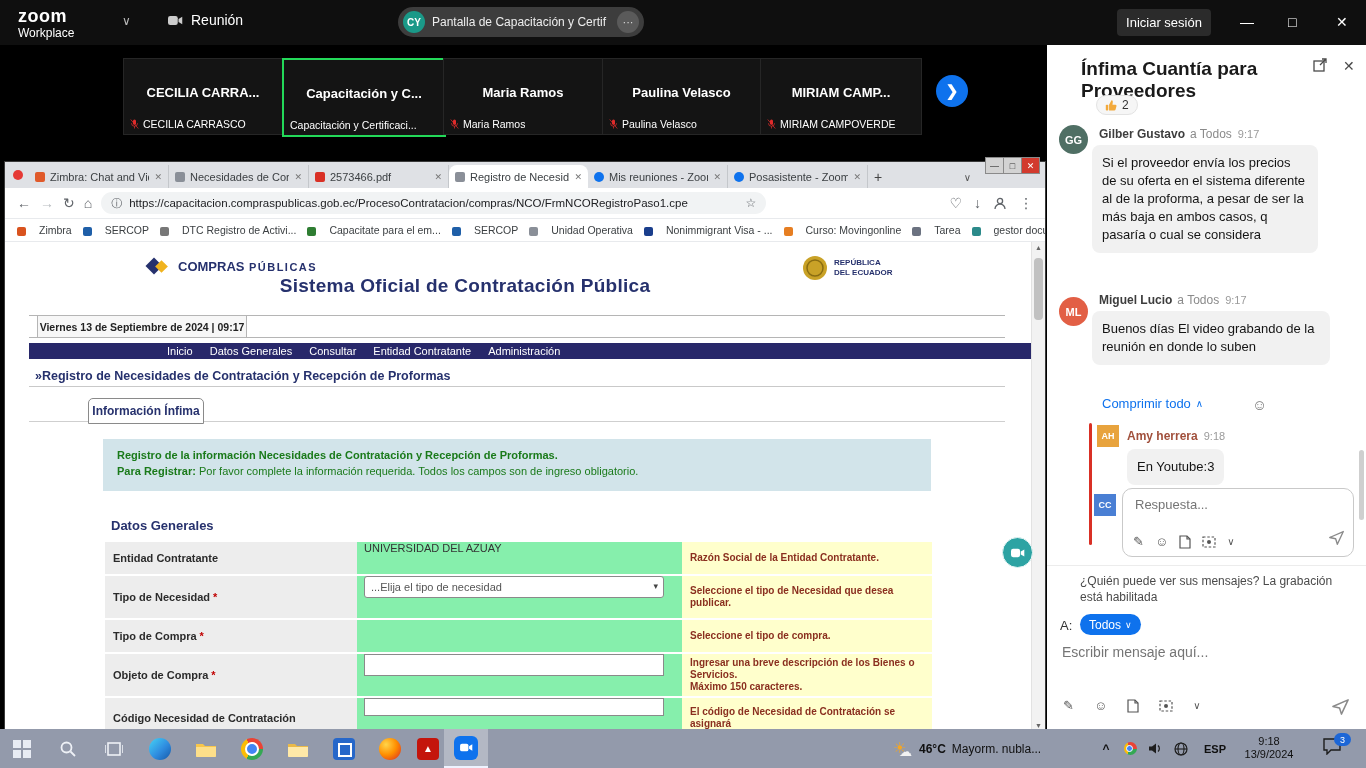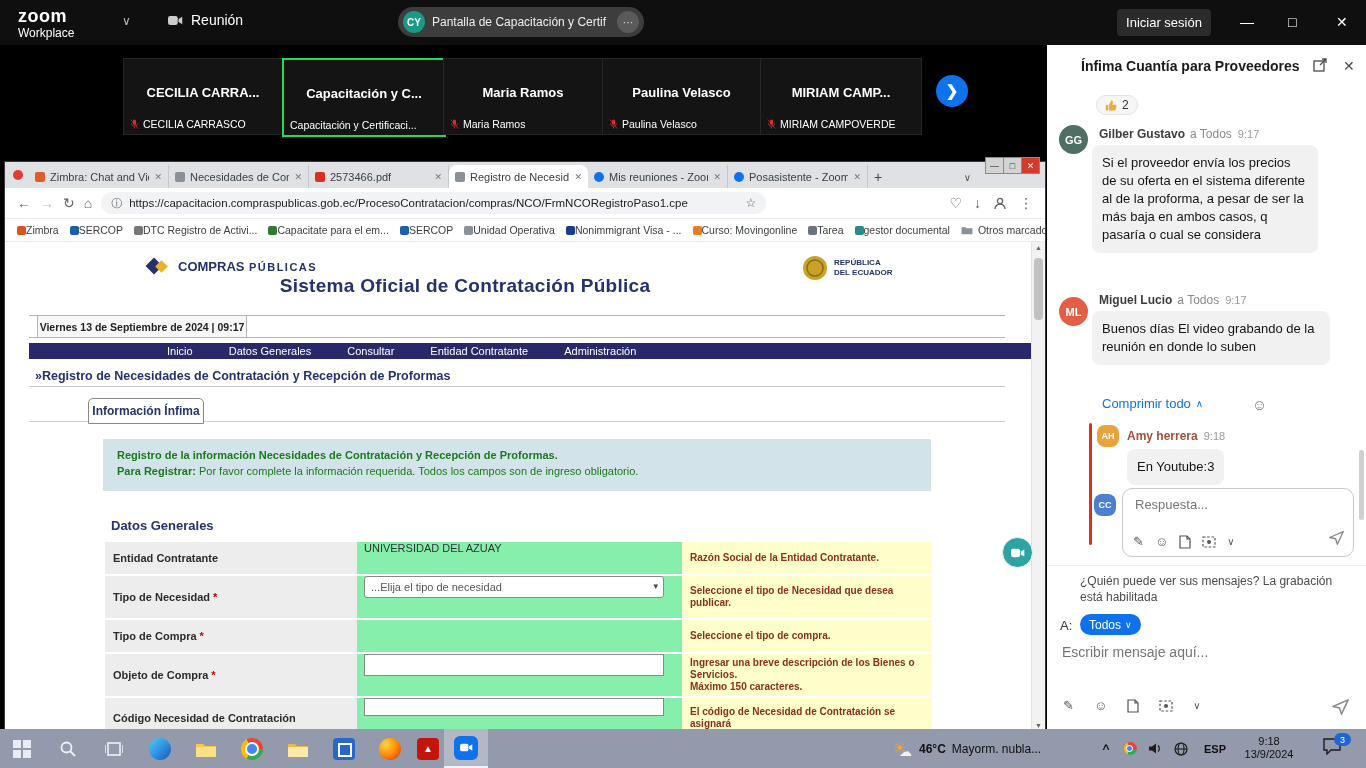--- a/index.html
+++ b/index.html
@@ -38,40 +38,40 @@
   .tab .x{flex:none;font-size:9px;color:#777;}
   .newtab{margin:0 0 3px 6px;font-size:14px;color:#444;}
   .tab-chev{position:absolute;right:74px;bottom:5px;font-size:10px;color:#555;}
   .addressbar{height:30px;display:flex;align-items:center;gap:9px;padding:0 12px;border-bottom:1px solid #e8eaed;background:#fff;}
   .nico{color:#5f6368;font-size:14px;flex:none;}
   .nico.dis{color:#b8bcc0;}
   .urlbox{height:22px;flex:1;max-width:645px;background:#f1f3f4;border-radius:12px;display:flex;align-items:center;gap:7px;padding:0 10px;}
   .urlbox .u{flex:1;font-size:11.5px;color:#202124;white-space:nowrap;overflow:hidden;}
   .bar-right{margin-left:auto;display:flex;align-items:center;gap:12px;}
   .bookmarks{height:22px;display:flex;align-items:center;gap:11px;padding:0 12px;font-size:10.5px;color:#3c4043;border-bottom:1px solid #e8eaed;background:#fff;overflow:hidden;}
-  .bm{display:flex;align-items:center;gap:0;white-space:nowrap;}
+  .bm{display:flex;align-items:flex-end;gap:13px;white-space:nowrap;}
   .bm .fav{width:9px;height:9px;}
   .otherbm{margin-left:auto;display:flex;align-items:center;gap:5px;white-space:nowrap;}
 
   
   .page{position:relative;height:489px;background:#fff;overflow:hidden;color:#222;}
   .pg-sb{position:absolute;right:0;top:0;width:13px;height:100%;background:#f2f2f2;border-left:1px solid #e2e2e2;}
   .pg-sb .arr{position:absolute;left:0;width:13px;text-align:center;font-size:7px;color:#666;}
   .pg-thumb{position:absolute;left:2px;top:16px;width:9px;height:62px;background:#c1c1c1;border-radius:4px;}
   .site-logo{position:absolute;left:140px;top:12px;display:flex;align-items:center;gap:7px;}
   .site-logo .lt1{font-size:13px;font-weight:bold;color:#26316d;line-height:1.1;}
   .site-logo .lt2{font-size:11px;font-weight:bold;color:#26316d;letter-spacing:1.5px;line-height:1.1;}
   .site-title{position:absolute;left:180px;top:33px;width:560px;text-align:center;font-size:19px;font-weight:bold;color:#26316d;letter-spacing:.3px;}
   .seal{position:absolute;left:797px;top:13px;display:flex;align-items:center;gap:6px;}
   .seal .st{font-size:8px;font-weight:bold;color:#26316d;line-height:1.3;}
   .statusrow{position:absolute;left:24px;top:73px;width:976px;height:21px;border-top:1px solid #b5b5b5;border-bottom:1px solid #b5b5b5;}
   .datebox{position:absolute;left:8px;top:0;height:100%;width:208px;border-left:1px solid #b5b5b5;border-right:1px solid #b5b5b5;background:#f7f7f7;display:flex;align-items:center;justify-content:center;font-size:10.5px;font-weight:bold;color:#222;}
   .session{position:absolute;right:12px;top:0;height:100%;display:flex;align-items:center;font-size:10.5px;font-weight:bold;color:#222;white-space:nowrap;}
   .session .logout{text-decoration:underline;}
-  .mainnav{position:absolute;left:24px;top:101px;width:976px;height:16px;background:#28286a;display:flex;align-items:center;gap:36px;padding-left:138px;}
+  .mainnav{position:absolute;left:24px;top:101px;width:976px;height:16px;background:#28286a;display:flex;align-items:center;gap:17px;padding-left:138px;}
   .mainnav span{font-size:11px;color:#fff;}
   .pg-heading{position:absolute;left:30px;top:127px;font-size:12.5px;font-weight:bold;color:#26316d;}
   .pg-hr{position:absolute;left:24px;top:144px;width:976px;border-top:1px solid #c9c9c9;}
   .pg-tab{position:absolute;left:83px;top:156px;width:114px;height:24px;border:1px solid #8a8a8a;border-radius:5px 5px 0 0;background:#fff;display:flex;align-items:center;justify-content:center;font-size:12px;font-weight:bold;color:#26316d;z-index:2;}
   .pg-tabline{position:absolute;left:24px;top:179px;width:976px;border-top:1px solid #cfcfcf;}
   .infobox{position:absolute;left:98px;top:197px;width:828px;height:52px;background:#d2e4ea;padding:8px 14px;box-sizing:border-box;font-size:11px;color:#1a7a1a;line-height:16px;}
   .infobox .b{font-weight:bold;}
   .pg-section{position:absolute;left:106px;top:276px;font-size:13px;font-weight:bold;color:#26316d;}
   .ftable{position:absolute;left:100px;top:300px;width:827px;}
   .frow{display:flex;border-bottom:2px solid #fff;}
@@ -84,26 +84,26 @@
   .inp{width:300px;height:22px;border:1px solid #8a8a8a;background:#fff;box-sizing:border-box;}
   .inp.short{height:18px;}
 
   
   .shctl{position:absolute;top:157px;width:17px;height:15px;background:#d3d3d3;border:1px solid #8a8a8a;color:#333;font-size:9px;display:flex;align-items:center;justify-content:center;z-index:5;}
   .shctl.red{background:#d23a2e;color:#fff;}
   .cam-overlay{position:absolute;left:1002px;top:537px;width:29px;height:29px;border-radius:50%;background:rgba(16,150,150,.88);border:1px solid #e6f5f5;display:flex;align-items:center;justify-content:center;z-index:5;}
 
   
   .chat{position:absolute;left:1047px;top:45px;width:319px;height:684px;background:#fff;color:#1a1a1a;}
-  .chat-title{position:absolute;left:34px;top:13px;font-size:14px;font-weight:bold;}
+  .chat-title{position:absolute;left:34px;top:13px;font-size:19px;font-weight:bold;}
   .chat-hico{position:absolute;top:13px;color:#4a4a4a;}
   .reaction{position:absolute;left:49px;top:50px;display:inline-flex;align-items:center;gap:4px;background:#f6f6f6;border:1px solid #e3e3e3;border-radius:11px;padding:2px 8px;font-size:12px;color:#333;}
   .avatar{position:absolute;display:flex;align-items:center;justify-content:center;color:#fff;font-weight:bold;}
   .av-round{border-radius:50%;}
-  .av-sq{border-radius:8px;}
+  .av-sq{border-radius:0;}
   .namerow{position:absolute;font-size:12px;white-space:nowrap;}
   .namerow .snd{color:#3d3d3d;font-weight:bold;}
   .namerow .to{color:#8a8a8a;margin-left:5px;}
   .namerow .tm{color:#9a9a9a;font-size:11px;margin-left:6px;}
   .bubble{position:absolute;background:#f1f1f1;border-radius:8px;padding:9px 10px;font-size:13px;line-height:18px;color:#141414;}
   .collapse{position:absolute;left:55px;top:351px;color:#0E72ED;font-size:13px;display:flex;align-items:center;gap:5px;}
   .thread-line{position:absolute;left:42px;top:378px;width:3px;height:122px;background:#d93025;border-radius:2px;}
   .reply-name{color:#a1503c;font-weight:bold;}
   .composer{position:absolute;left:75px;top:443px;width:230px;height:67px;border:1px solid #c9c9c9;border-radius:10px;background:#fff;}
   .composer input{position:absolute;left:10px;top:7px;width:200px;border:none;outline:none;font-size:13px;color:#000000;background:transparent;font-family:"Liberation Sans",sans-serif;}

